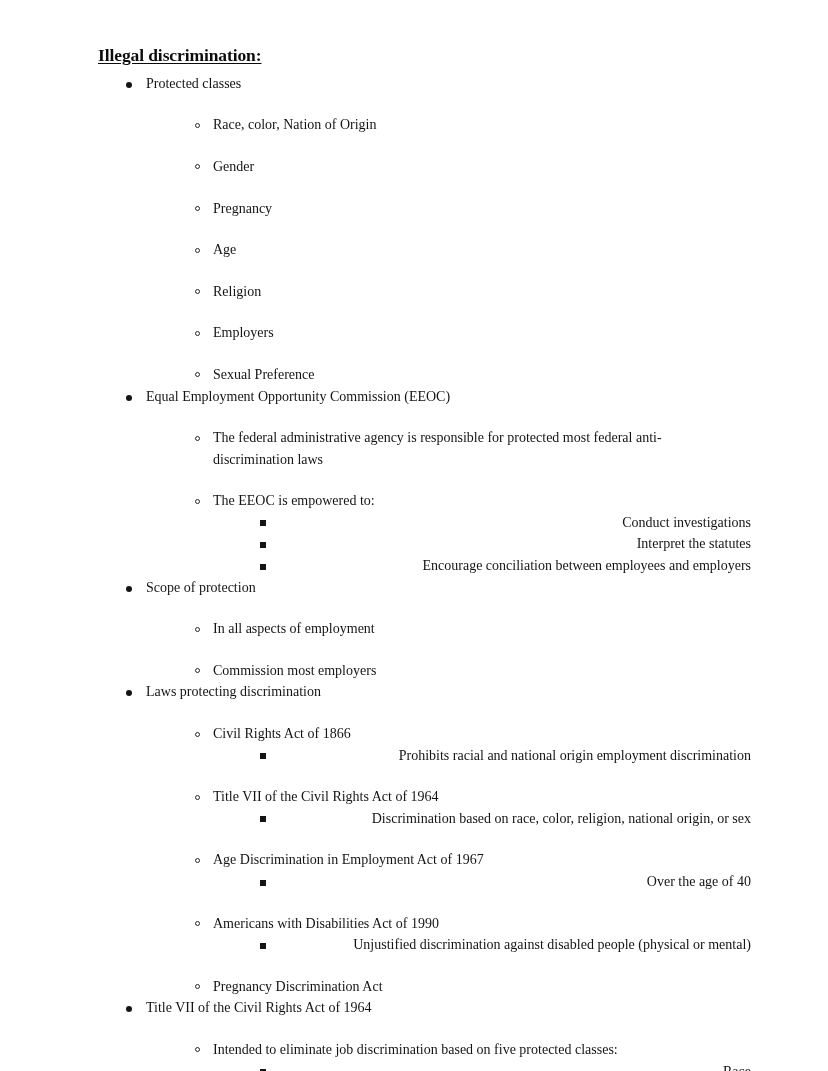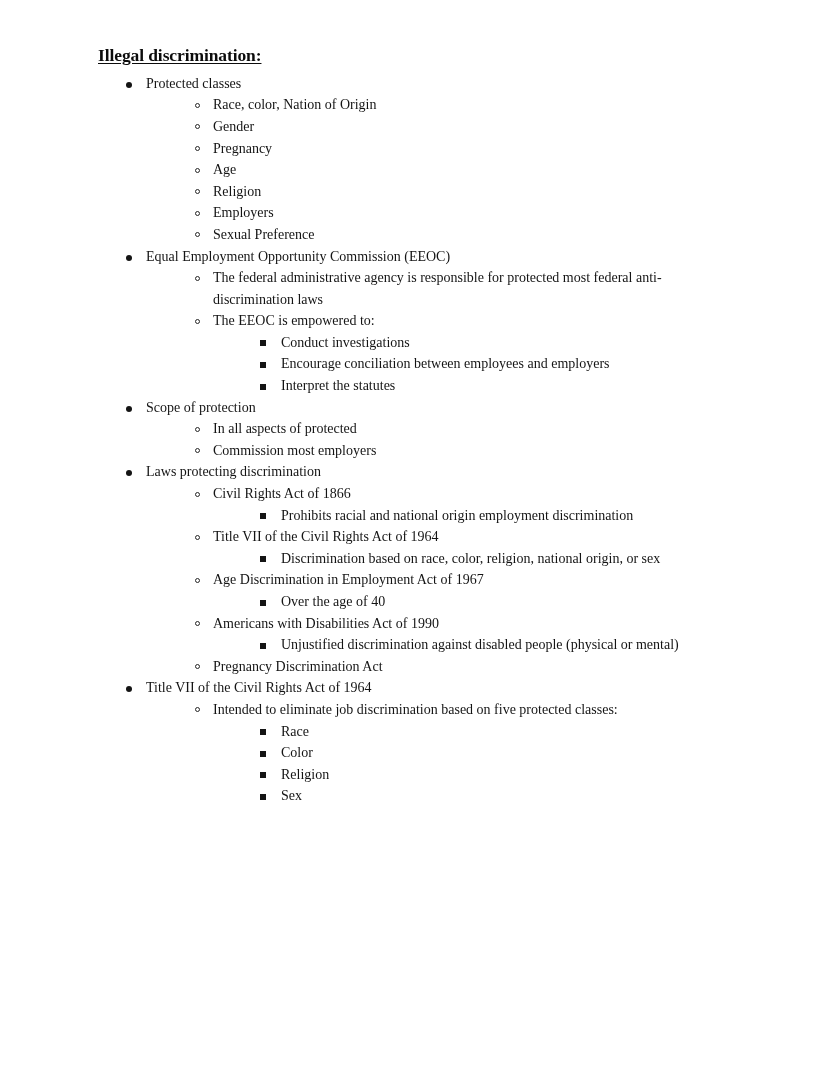--- a/index.html
+++ b/index.html
@@ -121,22 +121,22 @@
     left: 0;
     top: 0;
     width: 21px;
     line-height: 21.6px;
   }
 
   .item-text {
     display: block;
     max-width: 512px;
   }
-  li.lvl2 > .item-text { max-width: 500px; }
-  li.lvl3 > .item-text { max-width: 470px; }
+  li.lvl2 > .item-text { max-width: 500px; margin-top: 20px; }
+  li.lvl3 > .item-text { max-width: 470px; text-align: right; }
 
   ul.nested { list-style: none; margin: 0; padding: 0; }
 </style>
 </head>
 <body>
 
 <div class="page">
   <div class="doc-body">
     <h1 class="doc-title">Illegal discrimination:</h1>
     <ul class="outline" id="outline-root">
@@ -185,37 +185,37 @@
             <li class="item lvl2">
               <span class="bullet"></span>
               <span class="item-text">The EEOC is empowered to:</span>
               <ul class="nested">
                 <li class="item lvl3">
                   <span class="bullet"></span>
                   <span class="item-text">Conduct investigations</span>
                 </li>
                 <li class="item lvl3">
                   <span class="bullet"></span>
+                  <span class="item-text">Interpret the statutes</span>
+                </li>
+                <li class="item lvl3">
+                  <span class="bullet"></span>
                   <span class="item-text">Encourage conciliation between employees and employers</span>
                 </li>
-                <li class="item lvl3">
-                  <span class="bullet"></span>
-                  <span class="item-text">Interpret the statutes</span>
-                </li>
               </ul>
             </li>
           </ul>
         </li>
         <li class="item lvl1">
           <span class="bullet"></span>
           <span class="item-text">Scope of protection</span>
           <ul class="nested">
             <li class="item lvl2">
               <span class="bullet"></span>
-              <span class="item-text">In all aspects of protected</span>
+              <span class="item-text">In all aspects of employment</span>
             </li>
             <li class="item lvl2">
               <span class="bullet"></span>
               <span class="item-text">Commission most employers</span>
             </li>
           </ul>
         </li>
         <li class="item lvl1">
           <span class="bullet"></span>
           <span class="item-text">Laws protecting discrimination</span>

